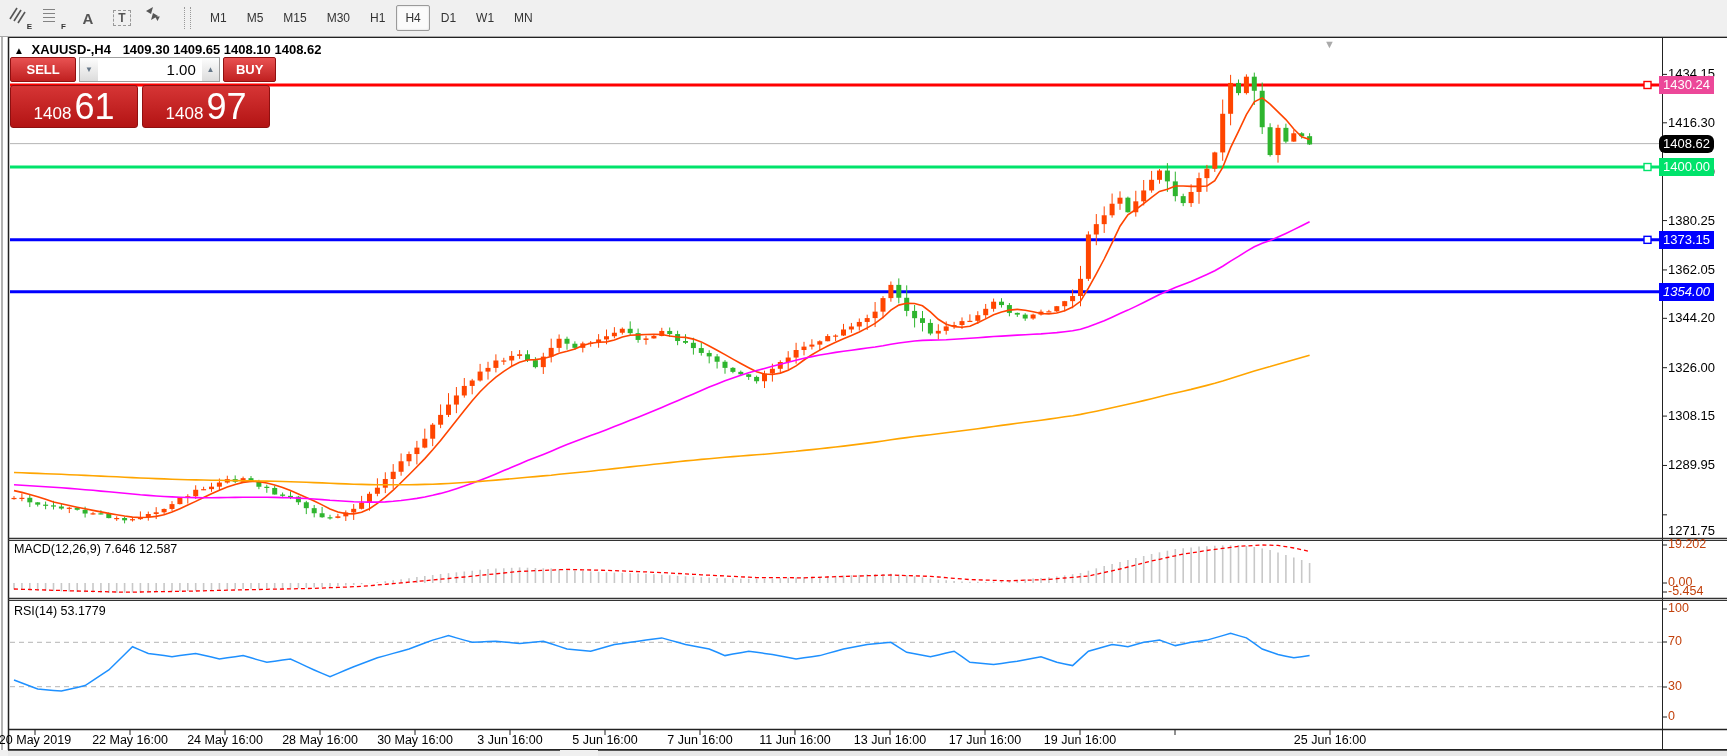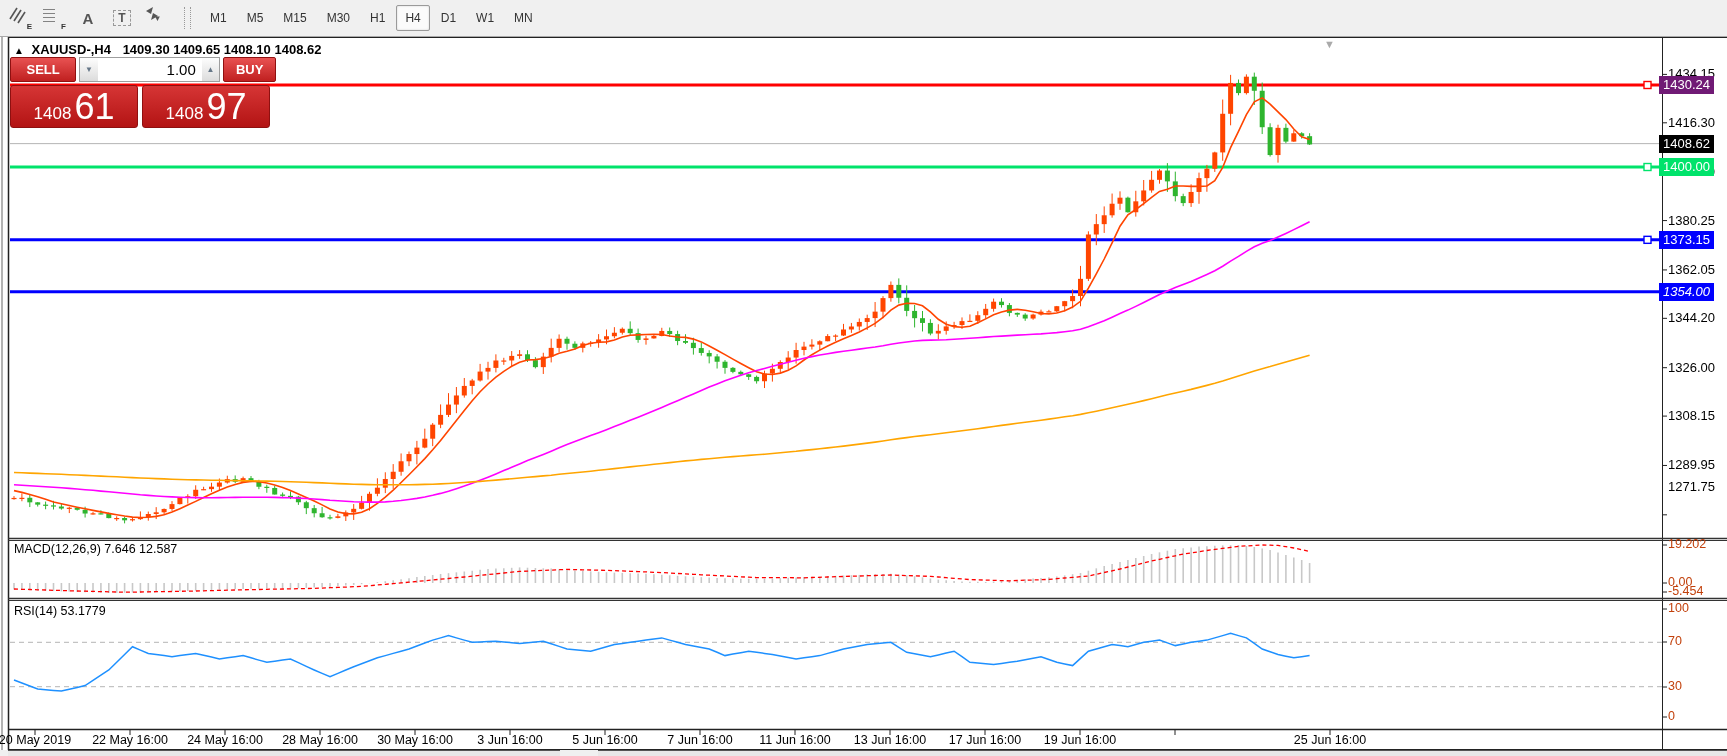--- a/index.html
+++ b/index.html
@@ -687,30 +687,30 @@
   <div id="labels-layer">
       <div class="ticklabel" style="top: 66.3961px;">1434.15</div>
       <div class="ticklabel" style="top: 114.805px;">1416.30</div>
       <div class="ticklabel" style="top: 164.164px;">1398.10</div>
       <div class="ticklabel" style="top: 212.573px;">1380.25</div>
       <div class="ticklabel" style="top: 261.931px;">1362.05</div>
       <div class="ticklabel" style="top: 310.34px;">1344.20</div>
       <div class="ticklabel" style="top: 359.699px;">1326.00</div>
       <div class="ticklabel" style="top: 408.108px;">1308.15</div>
       <div class="ticklabel" style="top: 457.466px;">1289.95</div>
-      <div class="ticklabel" style="top: 479px;">1271.75</div>
+      <div class="ticklabel" style="top: 523px;">1271.75</div>
       <div class="sidetick" style="top: 537px;">19.202</div>
       <div class="sidetick" style="top: 575px;">0.00</div>
       <div class="sidetick" style="top: 584px;">-5.454</div>
       <div class="sidetick" style="top: 601px;">100</div>
       <div class="sidetick" style="top: 634px;">70</div>
       <div class="sidetick" style="top: 679px;">30</div>
       <div class="sidetick" style="top: 709px;">0</div>
-      <div class="badge" style="top: 76px; background: #701a75;">1430.24</div>
-      <div class="badge" style="top: 134.633px; background: rgb(0, 0, 0);">1408.62</div>
+      <div class="badge" style="top: 76px; background: #ec4899;">1430.24</div>
+      <div class="badge" style="top: 134.633px; background: rgb(0, 0, 0); border-radius: 6px;">1408.62</div>
       <div class="badge" style="top: 158.011px; background: rgb(0, 227, 107);">1400.00</div>
       <div class="badge" style="top: 230.828px; background: rgb(0, 0, 255);">1373.15</div>
       <div class="badge" style="top: 282.763px; background: rgb(0, 0, 255); font-style: italic;">1354.00</div>
       <div class="datelabel" style="left: -15px;">20 May 2019</div>
       <div class="datelabel" style="left: 80px;">22 May 16:00</div>
       <div class="datelabel" style="left: 175px;">24 May 16:00</div>
       <div class="datelabel" style="left: 270px;">28 May 16:00</div>
       <div class="datelabel" style="left: 365px;">30 May 16:00</div>
       <div class="datelabel" style="left: 460px;">3 Jun 16:00</div>
       <div class="datelabel" style="left: 555px;">5 Jun 16:00</div>

